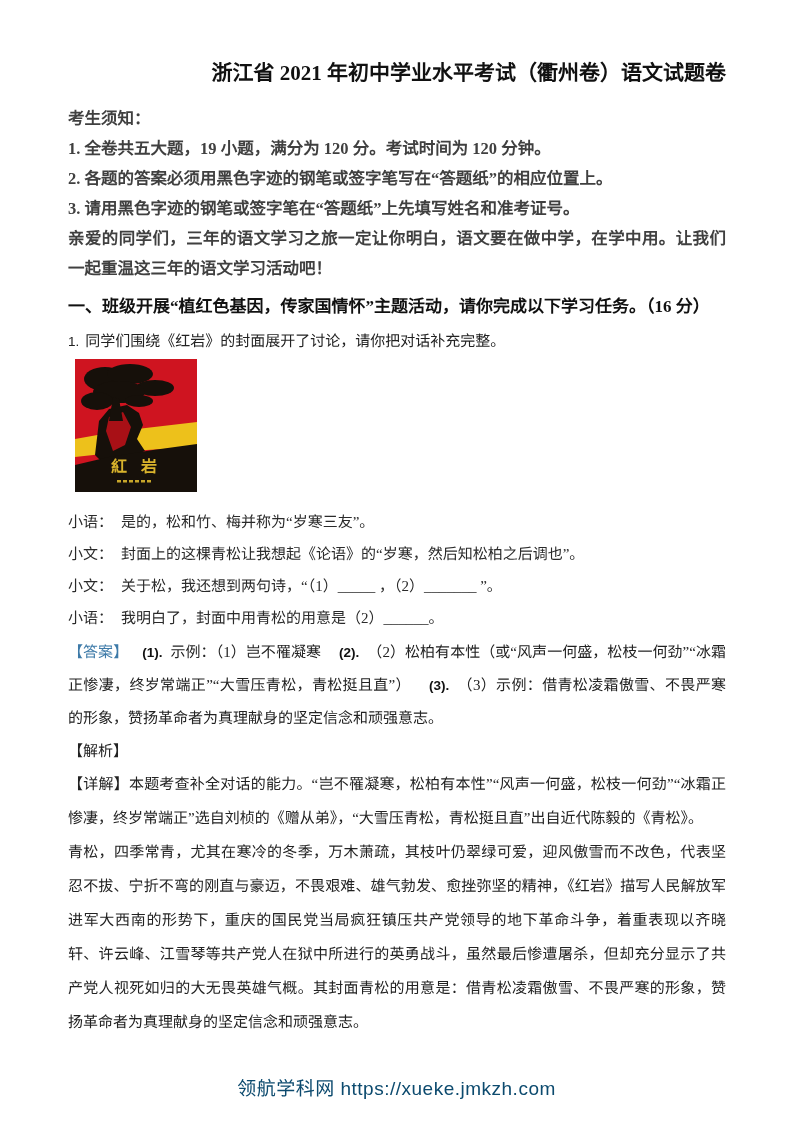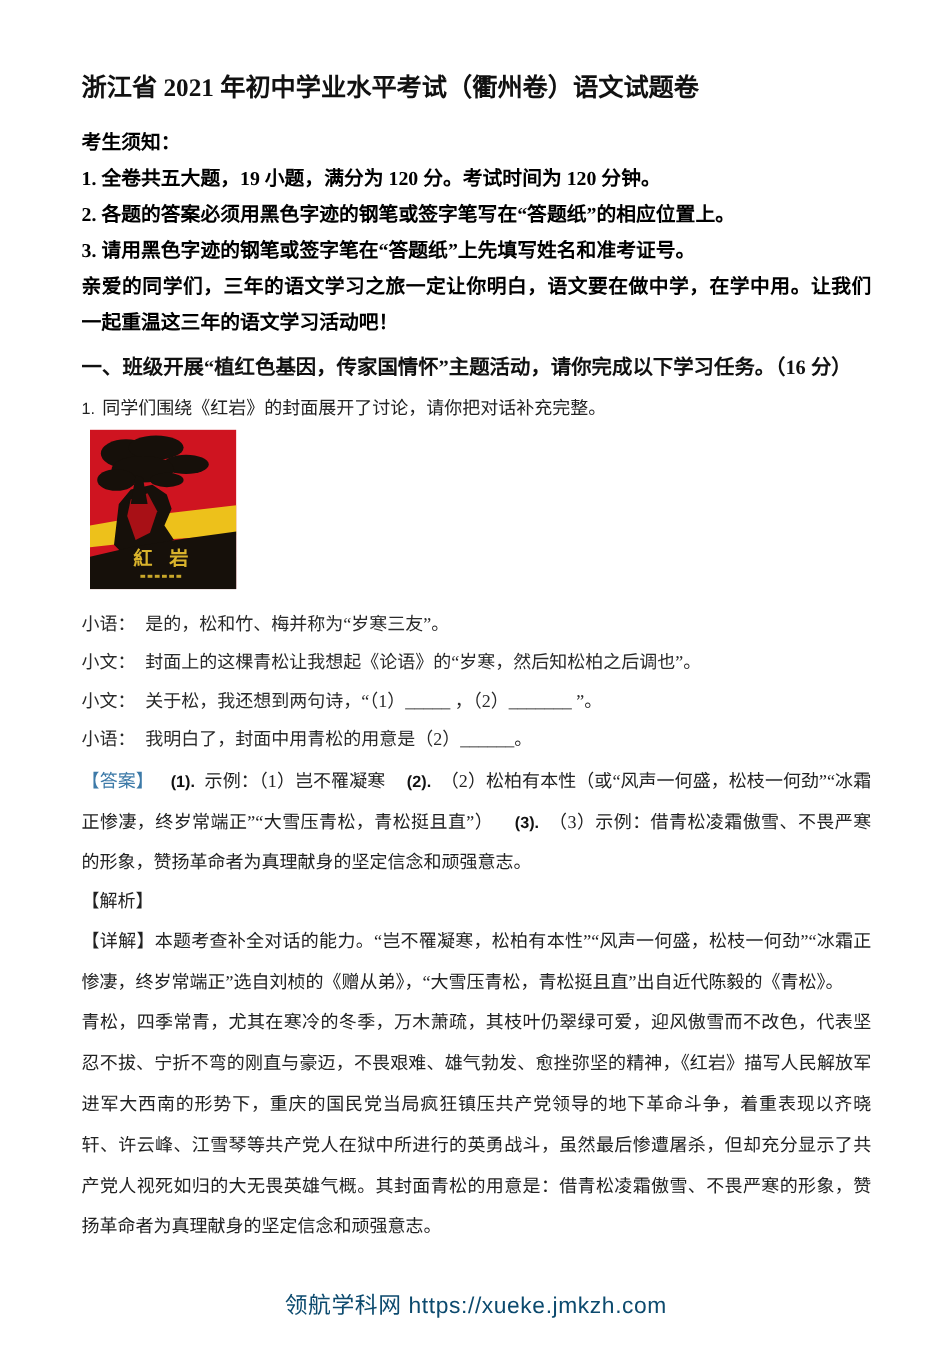--- a/index.html
+++ b/index.html
@@ -3,26 +3,26 @@
 <meta charset="utf-8">
 <style>
   html,body{margin:0;padding:0;}
   body{
     width:793px;height:1122px;background:#ffffff;position:relative;overflow:hidden;
     font-family:"Liberation Serif","DejaVu Serif",serif;color:#1c1c1c;
   }
   .page{padding:58px 67px 0 68px;}
 
   .doc-title{
-    margin:0;text-align:left;font-size:21px;line-height:30px;font-weight:bold;
+    margin:0;text-align:right;font-size:21px;line-height:30px;font-weight:bold;
     font-family:"Liberation Serif","DejaVu Serif",serif;color:#111;
   }
 
   .notice{margin-top:16px;}
-  .notice p{margin:0;font-size:16.5px;line-height:30px;font-weight:bold;color:#000000;}
+  .notice p{margin:0;font-size:16.5px;line-height:30px;font-weight:bold;color:#404040;}
   .notice .intro{text-align:justify;}
 
   .section-heading{
     margin:8px 0 0 0;font-size:17px;line-height:30px;font-weight:bold;color:#111;
   }
 
   .question-line{margin:6px 0 0 0;font-size:15px;line-height:26px;color:#222;}
   .question-line .qnum{font-family:"Liberation Sans","DejaVu Sans",sans-serif;font-size:13.5px;margin-right:6px;}
 
   .cover-wrap{margin:4px 0 0 7px;width:122px;height:133px;line-height:0;}

